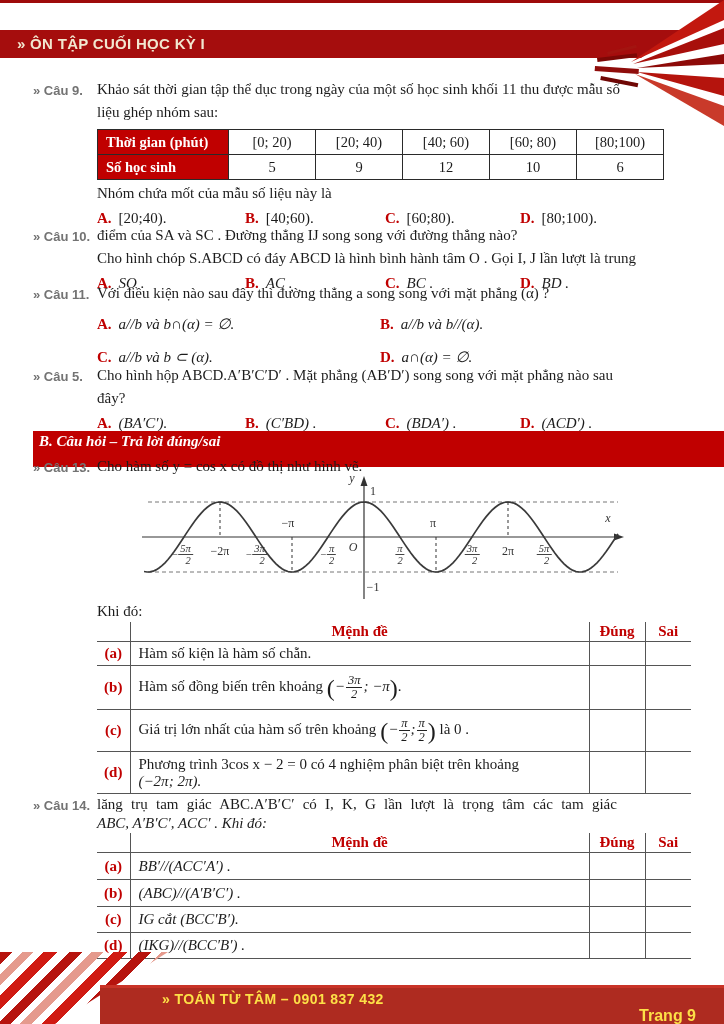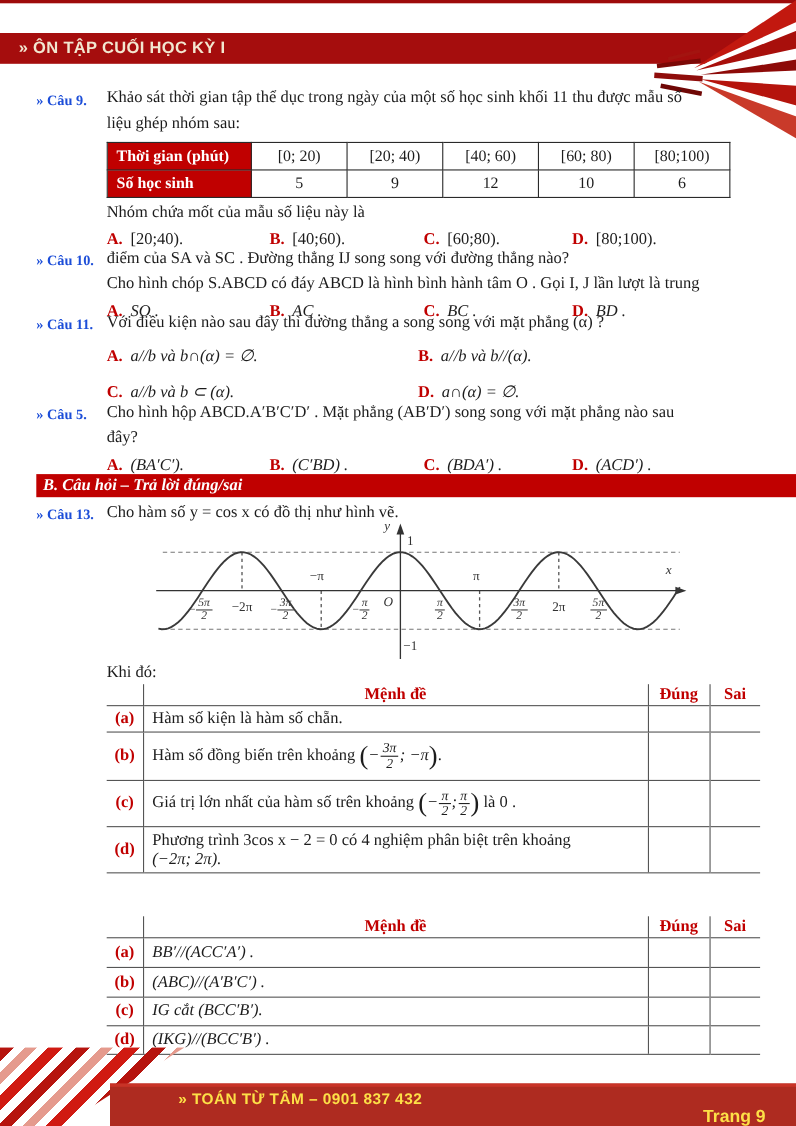--- a/index.html
+++ b/index.html
@@ -8,45 +8,45 @@
 
   
   .topstrip { position:absolute; top:0; left:0; width:100%; height:3px; background:#9e0b0b; }
   .headerbar { position:absolute; top:30px; left:0; width:100%; height:28px; background:#a50d0d;
     color:#f2e7d0; font-family:"Liberation Sans", sans-serif; font-weight:bold; font-size:15px;
     line-height:28px; padding-left:17px; letter-spacing:.3px; }
   .ribbons { position:absolute; top:0; right:0; width:175px; height:132px; }
 
   
   .q { position:absolute; left:97px; width:596px; font-size:15px; line-height:23px; }
-  .qlabel { position:absolute; left:-64px; top:1px; color:#1d4ed8; font-family:Liberation Serif, serif;
+  .qlabel { position:absolute; left:-64px; top:1px; color:#737373; font-family:Liberation Sans, sans-serif;
     font-weight:bold; font-size:13px; white-space:nowrap; }
   .math { font-style:italic; }
   .optrow { display:flex; margin-top:2px; }
   .opt { display:flex; align-items:baseline; }
   .opt .L { color:#c00000; font-weight:bold; margin-right:7px; }
   .w148 { width:148px; } .w140 { width:140px; } .w135 { width:135px; } .w283 { width:283px; }
 
   
   .freq { border-collapse:collapse; margin:5px 0 2px 0; font-size:14.5px; }
   .freq td { border:1px solid #2a2a2a; height:25px; text-align:center; width:87px; }
   .freq .hd { background:#c00000; color:#ffffff; font-weight:bold; text-align:left; padding-left:8px; width:131px;margin-top:24px; }
 
   
-  .secbar { position:absolute; left:33px; right:0; top:431px; height:21px; background:#c00000;
+  .secbar { position:absolute; left:33px; right:0; top:431px; height:36px; background:#c00000;
     color:#ffffff; font-style:italic; font-weight:bold; font-size:15px; line-height:21px; padding-left:6px; }
 
   
   .graph { position:absolute; left:140px; top:471px; width:485px; height:130px; }
   .graph svg { position:absolute; left:0; top:0; }
   .glab { position:absolute; font-size:12px; font-style:italic; transform:translateX(-50%); color:#333; white-space:nowrap; }
   .gplain { font-style:italic; }
   .gfrac { position:absolute; transform:translateX(-50%); display:flex; align-items:center; color:#333;
     font-size:10.5px; font-style:italic; line-height:1.05; }
-  .gfrac .stack { display:inline-block; text-align:center; }
+  .gfrac .stack { display:inline-block; text-align:right; }
   .gfrac .den { display:block; border-top:1px solid #444; padding:0 2px; }
   .gfrac .num { display:block; padding:0 2px; }
 
   
   .ds { position:absolute; left:97px; width:594px; border-collapse:collapse; font-size:15px; }
   .ds td { border-left:1px solid #555; border-top:1px solid #555; padding:2px 8px; vertical-align:middle;margin-top:48px; }
   .ds td:first-child { border-left:none; width:33px; text-align:center; color:#c00000; font-weight:bold; padding:2px 2px; }
   .ds tr:first-child td { border-top:none; }
   .ds tr:last-child td { border-bottom:1px solid #555; }
   .ds .colT { width:56px; text-align:center; } .ds .colS { width:46px; text-align:center; }
@@ -323,20 +323,25 @@
       <td>
         <div>Phương trình 3cos x − 2 = 0 có 4 nghiệm phân biệt trên khoảng</div>
         <div class="math">(−2π; 2π).</div>
       </td>
       <td class="colT"></td>
       <td class="colS"></td>
     </tr>
   </tbody>
     </table>
 
+  <div class="q" style="top:795px; line-height:19px">
+    <span class="qlabel">» Câu 14.</span>
+    <div class="just">lăng trụ tam giác ABC.A′B′C′ có I, K, G lần lượt là trọng tâm các tam giác</div>
+    <div class="math">ABC, A′B′C′, ACC′ . Khi đó:</div>
+  </div>
 
   <table class="ds" style="top:833px">
     <tbody>
         <tr class="hrow" style="height:18px">
       <td></td>
       <td>Mệnh đề</td>
       <td class="colT">Đúng</td>
       <td class="colS">Sai</td>
     </tr>
     <tr style="height:27px">

